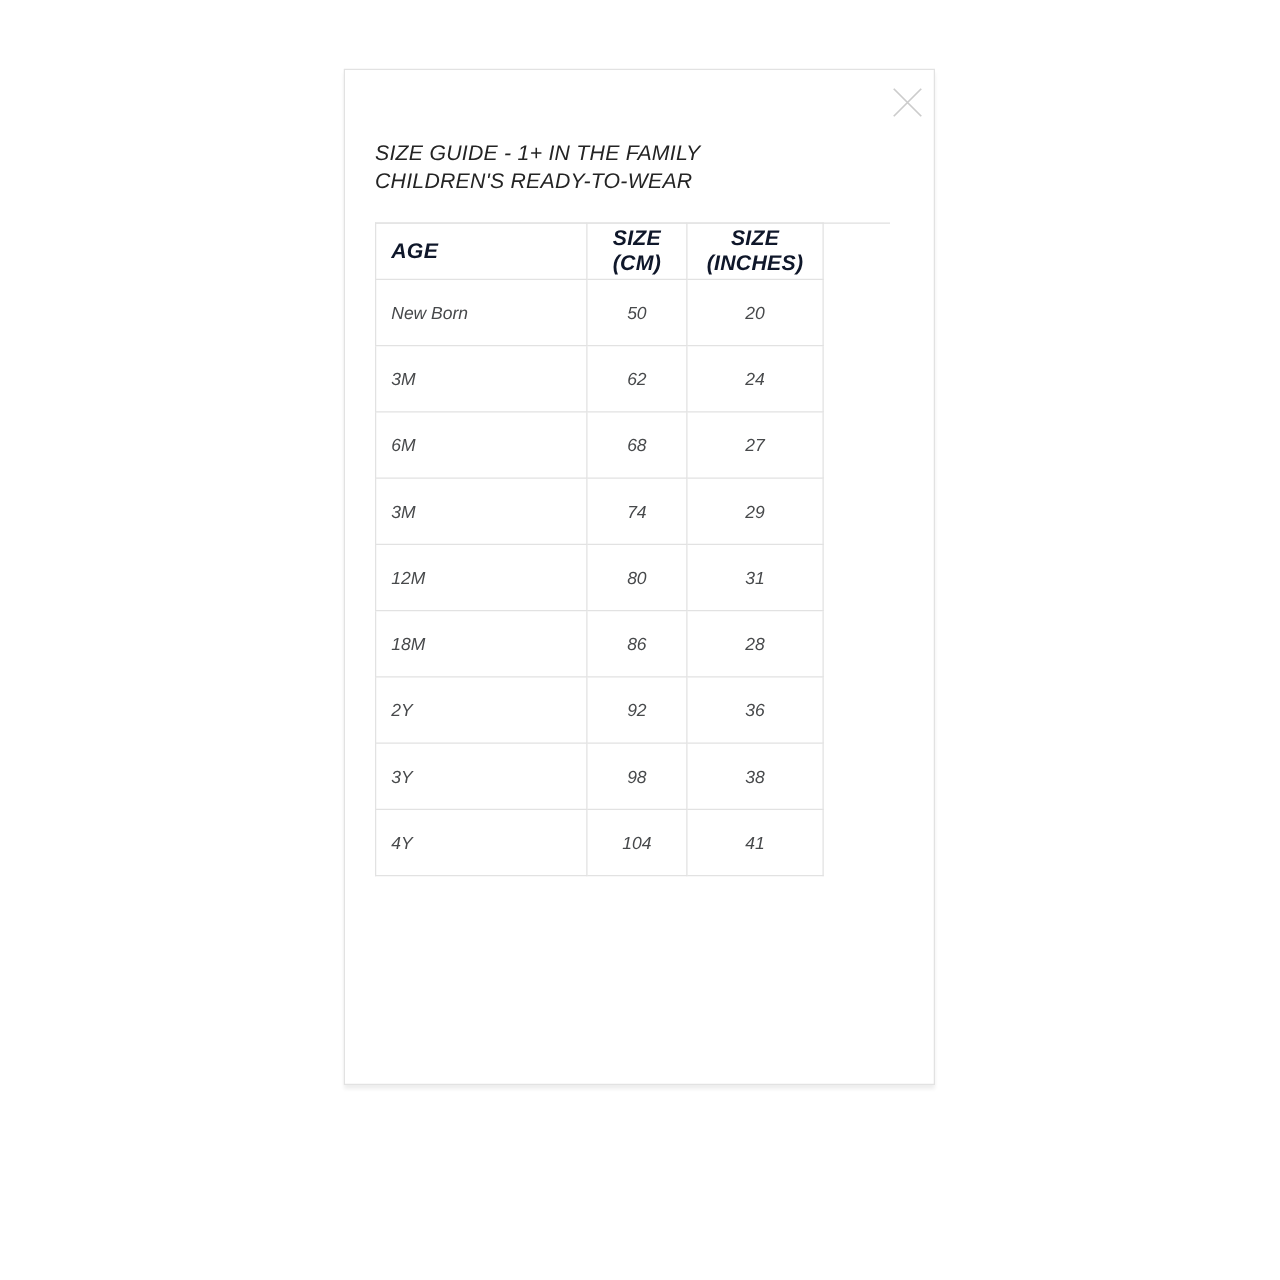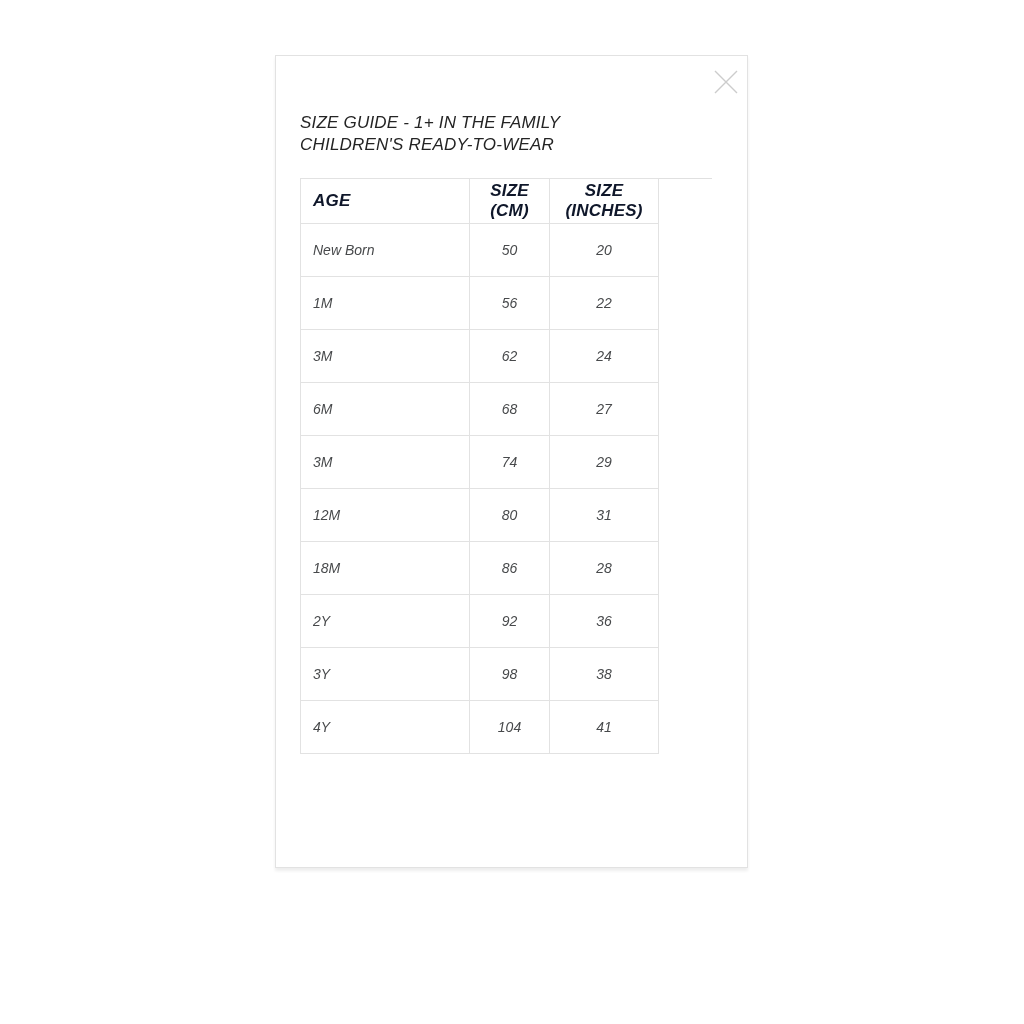--- a/index.html
+++ b/index.html
@@ -116,25 +116,20 @@
           <th class="col-inch">SIZE (INCHES)</th>
         </tr>
       </thead>
       <tbody>
           <tr>
             <td class="col-age">New Born</td>
             <td class="col-num">50</td>
             <td class="col-num">20</td>
           </tr>
           <tr>
-            <td class="col-age">1M</td>
-            <td class="col-num">56</td>
-            <td class="col-num">22</td>
-          </tr>
-          <tr>
             <td class="col-age">3M</td>
             <td class="col-num">62</td>
             <td class="col-num">24</td>
           </tr>
           <tr>
             <td class="col-age">6M</td>
             <td class="col-num">68</td>
             <td class="col-num">27</td>
           </tr>
           <tr>

